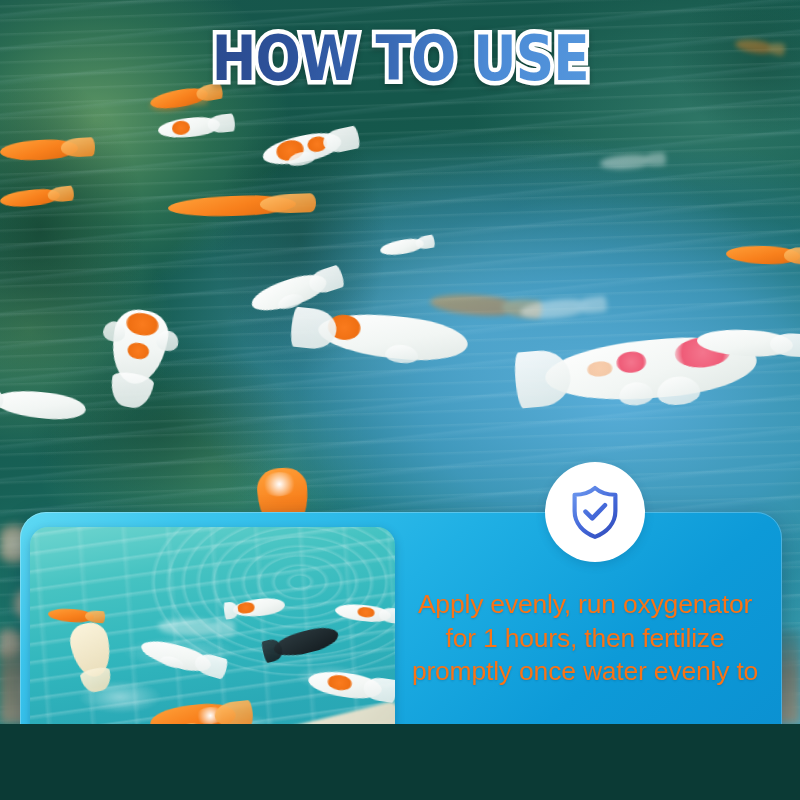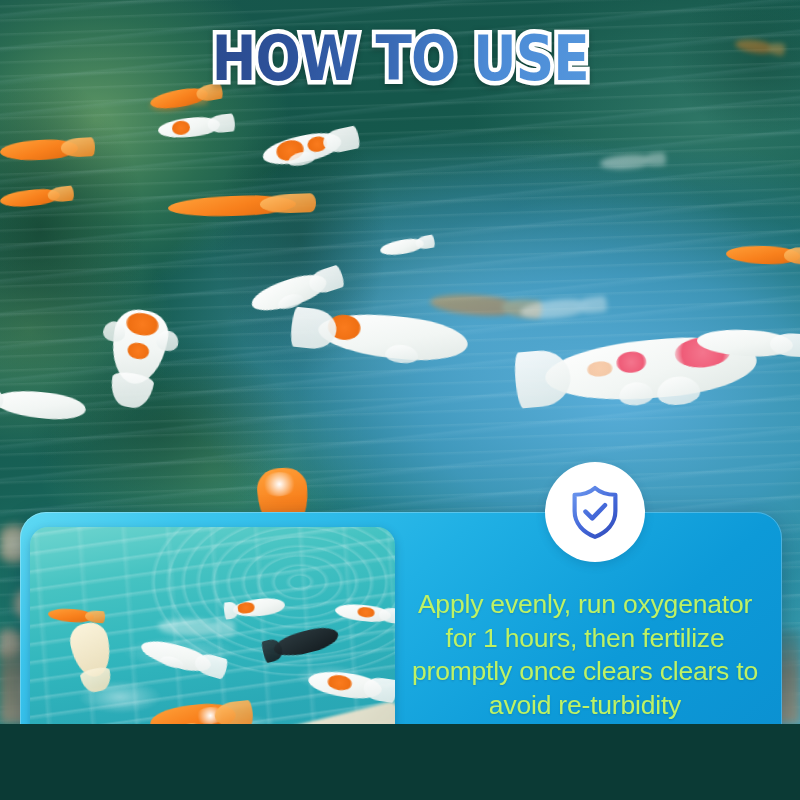--- a/index.html
+++ b/index.html
@@ -239,21 +239,21 @@
     z-index: 5;
   }
   .shield-badge svg { width: 58px; height: 58px; display:block; }
 
   
   .panel-text {
     position: absolute;
     left: 388px; top: 588px;
     width: 394px;
     text-align: center;
-    color: #bef264;
+    color: #f97316;
     font-family: "Liberation Sans", sans-serif;
     font-size: 26.5px;
     line-height: 33.5px;
     letter-spacing: -0.2px;
     text-shadow: 0 1px 2px rgba(0,60,95,.22);
     z-index: 4;
   }
 </style>
 </head>
 <body>
@@ -460,17 +460,16 @@
         </linearGradient>
       </defs>
       <path d="M32 5.5 C24 12.5 15.5 13 9.5 13 L9.5 31 C9.5 45 19.5 54.5 32 59.5 C44.5 54.5 54.5 45 54.5 31 L54.5 13 C48.5 13 40 12.5 32 5.5 Z" stroke="url(#shieldGrad)" stroke-width="4.6" stroke-linejoin="round" fill="none"></path>
       <path d="M21.5 31.5 L29 39 L43 24.5" stroke="url(#shieldGrad)" stroke-width="5" stroke-linecap="round" stroke-linejoin="round" fill="none"></path>
     </svg>
   </div>
 
   <div class="panel-text">
     <div>Apply evenly, run oxygenator</div>
     <div>for 1 hours, then fertilize</div>
-    <div>promptly once clears clears to</div>
-    <div>avoid re-turbidity</div>
+    <div>promptly once water evenly to</div>
   </div>
 
 </div>
 
 </body></html>

